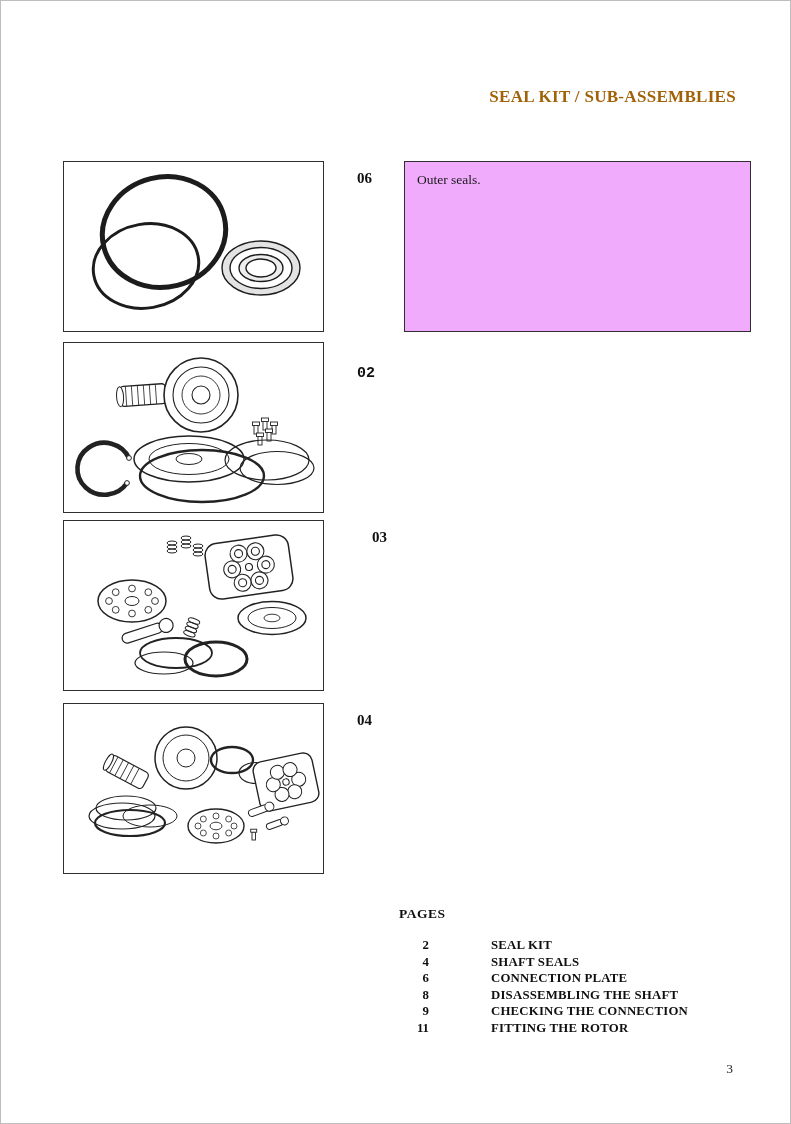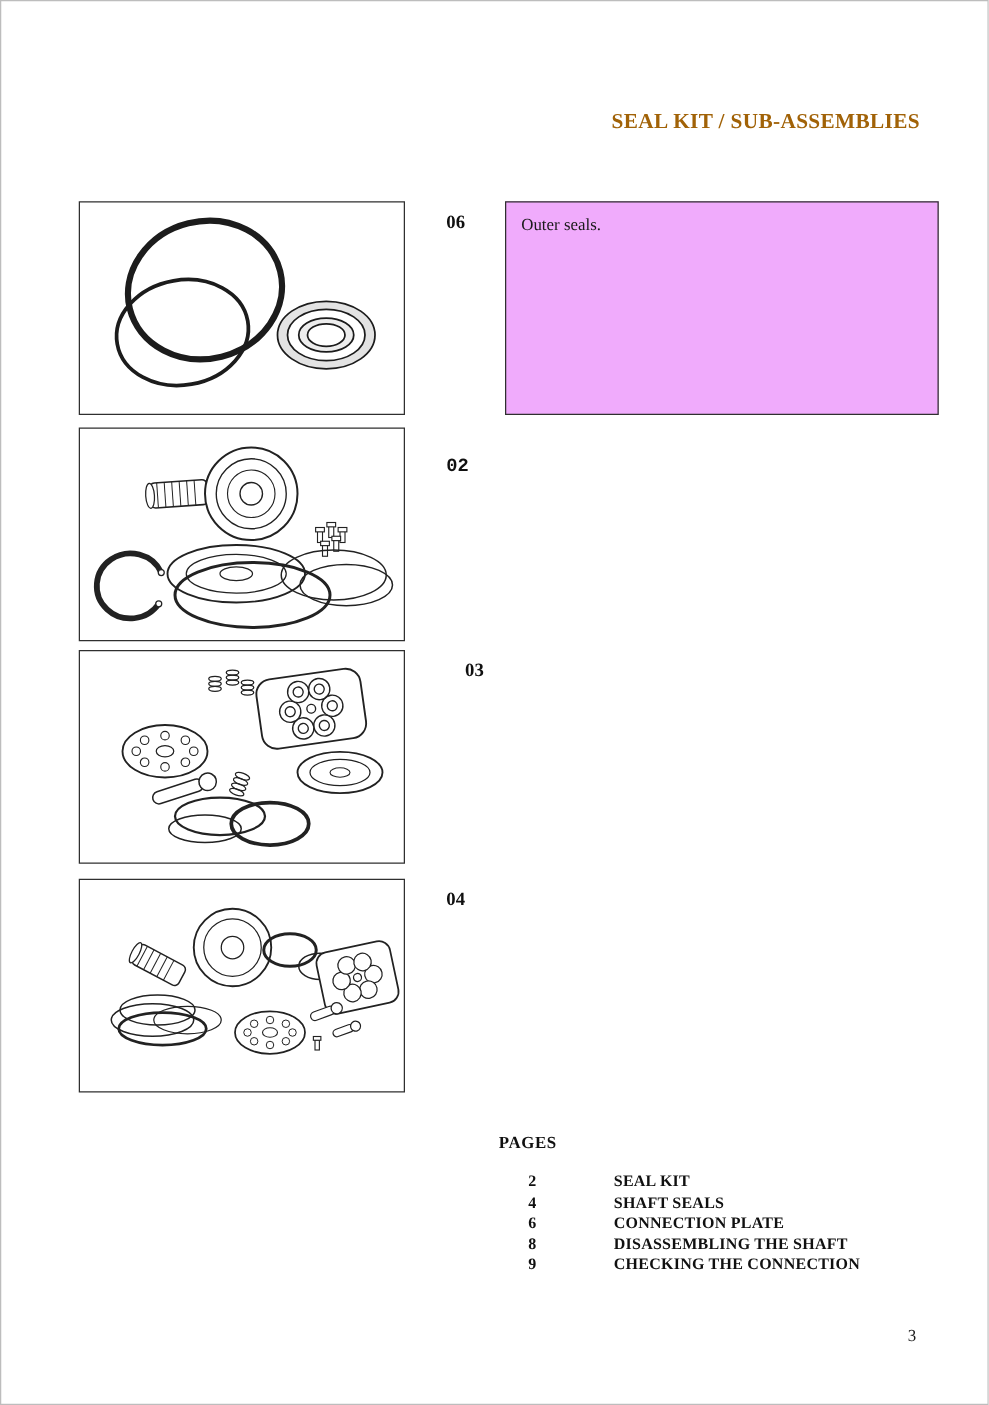--- a/index.html
+++ b/index.html
@@ -320,17 +320,21 @@
       <span class="index-label">CONNECTION PLATE</span>
     </div>
     <div class="index-row">
       <span class="index-num">8</span>
       <span class="index-label">DISASSEMBLING THE SHAFT</span>
     </div>
     <div class="index-row">
       <span class="index-num">9</span>
       <span class="index-label">CHECKING THE CONNECTION</span>
     </div>
+    <div class="index-row">
+      <span class="index-num">11</span>
+      <span class="index-label">FITTING THE ROTOR</span>
+    </div>
   </div>
 
   <div class="page-number">3</div>
 
 </div>
 
 </body></html>

